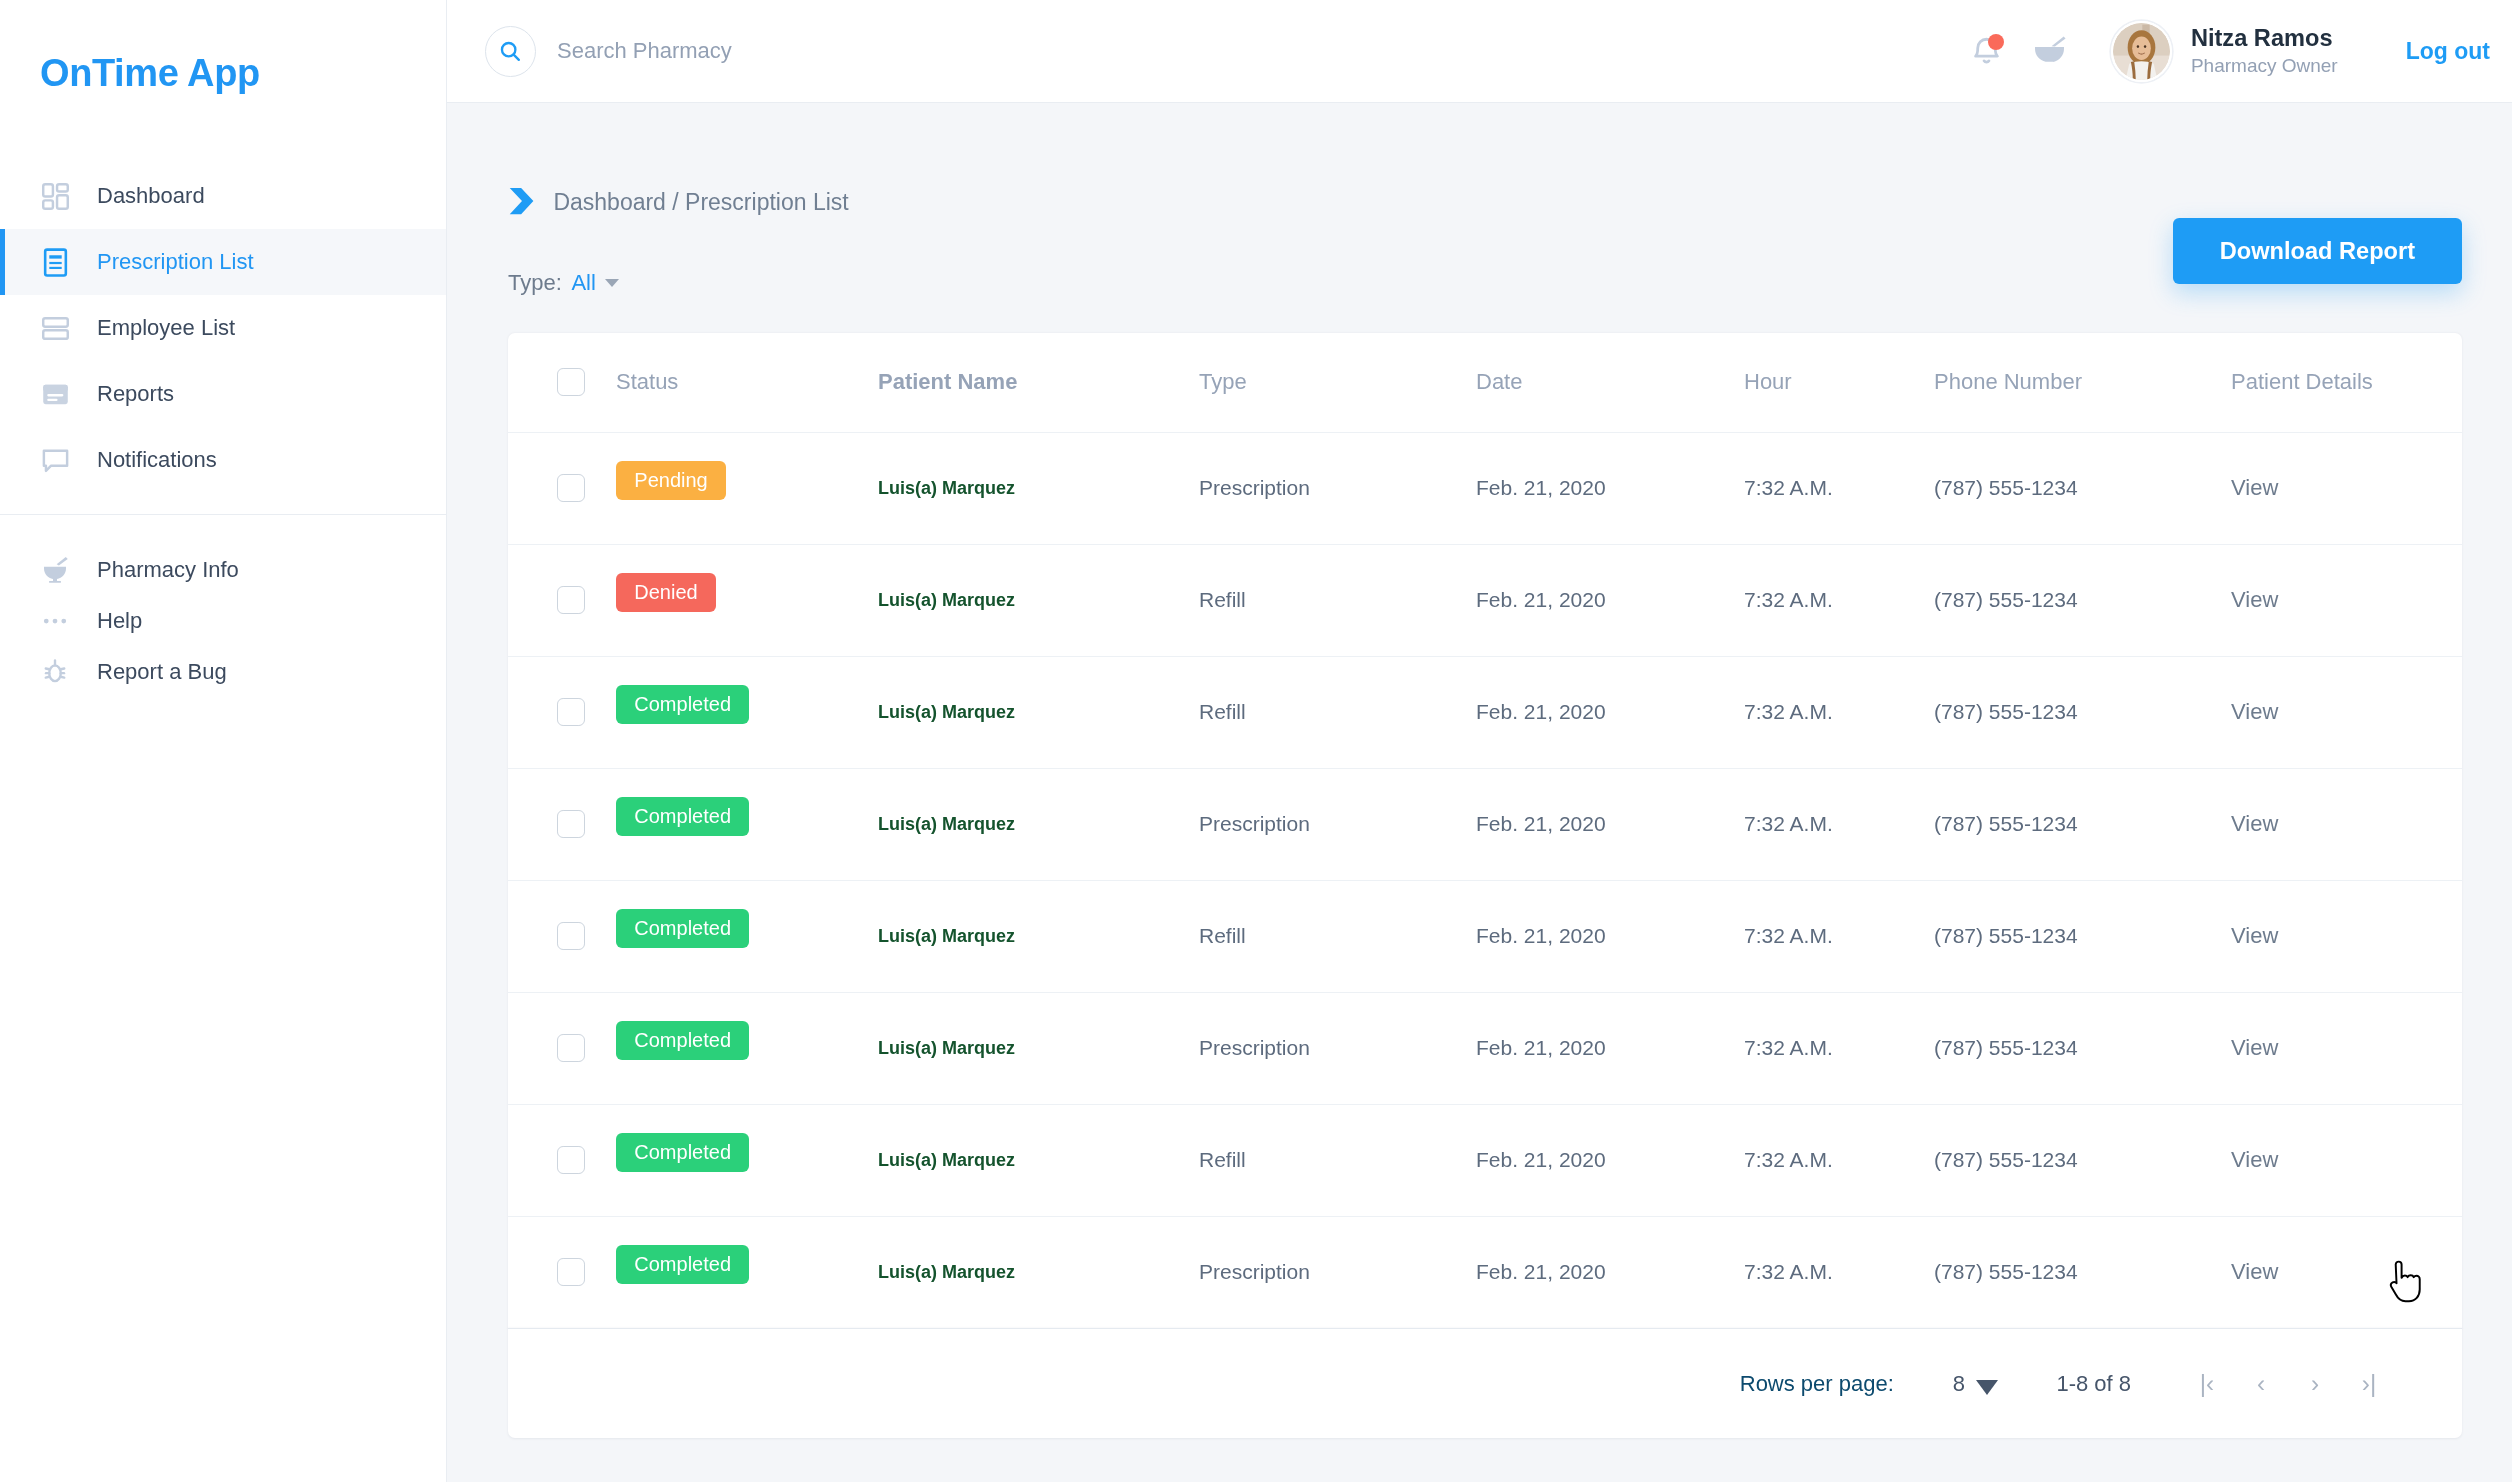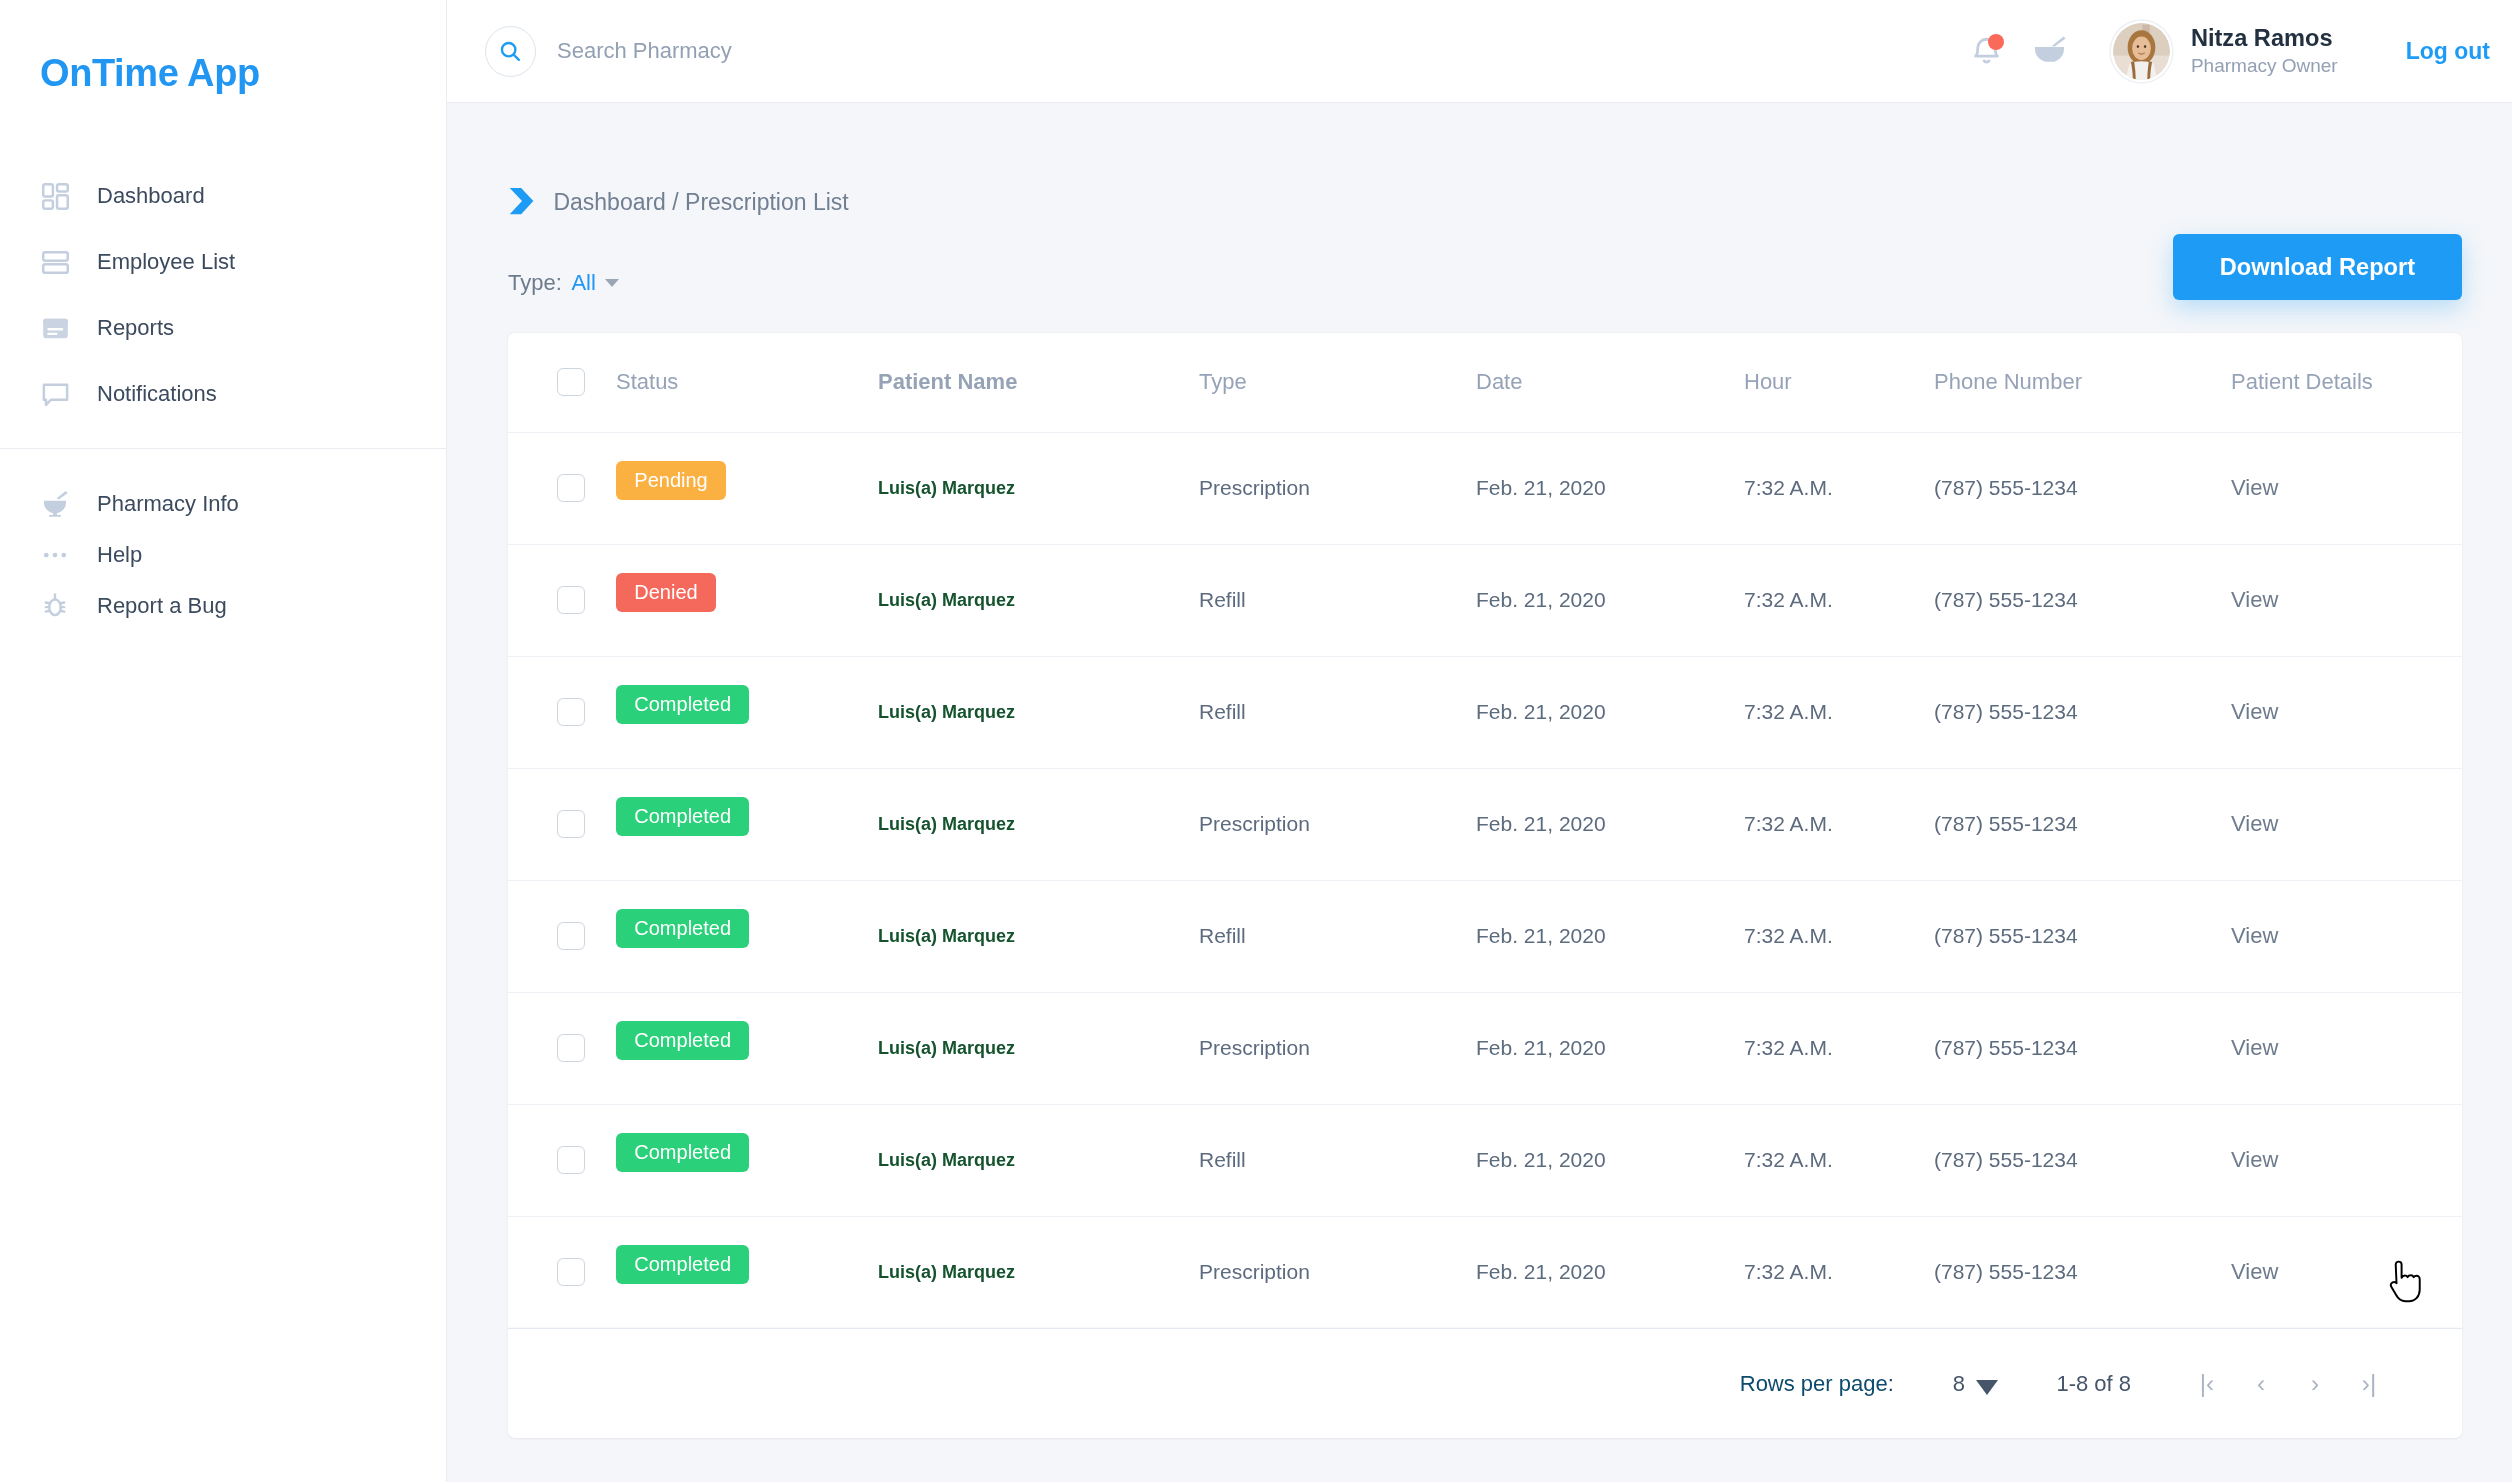--- a/index.html
+++ b/index.html
@@ -136,21 +136,20 @@
   }
   #download-btn {
     position: absolute; right: 0; top: -40px;
     background: #1e9cf5; color: #fff;
     font-size: 23.6px; font-weight: bold;
     padding: 0 47px; height: 66px; line-height: 66px;
     border: none; border-radius: 6.1px; cursor: pointer;
     box-shadow: 0 8.7px 23px rgba(30,156,245,0.28);
     font-family: "Liberation Sans", sans-serif;
     white-space: nowrap;
-    margin-top: 16px;
   }
 
   
   #table-card {
     margin-top: 26px;
     background: #fff;
     border-radius: 7px 7px 0 0;
     box-shadow: 0 0.9px 2.6px rgba(30,45,70,0.07);
     overflow: hidden;
   }
@@ -240,20 +239,31 @@
           <svg width="31" height="31" viewBox="0 0 24 24" fill="none" stroke="#c3cede" stroke-width="1.9">
             <rect x="2.5" y="2.5" width="7.5" height="9.5" rx="1.6"></rect>
             <rect x="13.2" y="2.5" width="8.3" height="5.6" rx="1.6"></rect>
             <rect x="2.5" y="15" width="7.5" height="6.5" rx="1.6"></rect>
             <rect x="13.2" y="11" width="8.3" height="10.5" rx="1.6"></rect>
           </svg>
         </span>
         <span class="nav-label">Dashboard</span>
       </div>
 
+      <div class="nav-item active">
+        <span class="nav-icon">
+          <svg width="31" height="31" viewBox="0 0 24 24" fill="none" stroke="#1e9cf5" stroke-width="2">
+            <rect x="4" y="2" width="16" height="20" rx="1.5"></rect>
+            <rect x="7.2" y="6.4" width="9.6" height="2.6" fill="#1e9cf5" stroke="none"></rect>
+            <line x1="7.2" y1="12.4" x2="16.8" y2="12.4" stroke-width="1.7"></line>
+            <line x1="7.2" y1="16.2" x2="16.8" y2="16.2" stroke-width="1.7"></line>
+          </svg>
+        </span>
+        <span class="nav-label">Prescription List</span>
+      </div>
 
       <div class="nav-item">
         <span class="nav-icon">
           <svg width="31" height="31" viewBox="0 0 24 24" fill="none" stroke="#c3cede" stroke-width="1.9">
             <rect x="2.5" y="4" width="19" height="6.6" rx="1.5"></rect>
             <rect x="2.5" y="13.4" width="19" height="6.6" rx="1.5"></rect>
           </svg>
         </span>
         <span class="nav-label">Employee List</span>
       </div>

